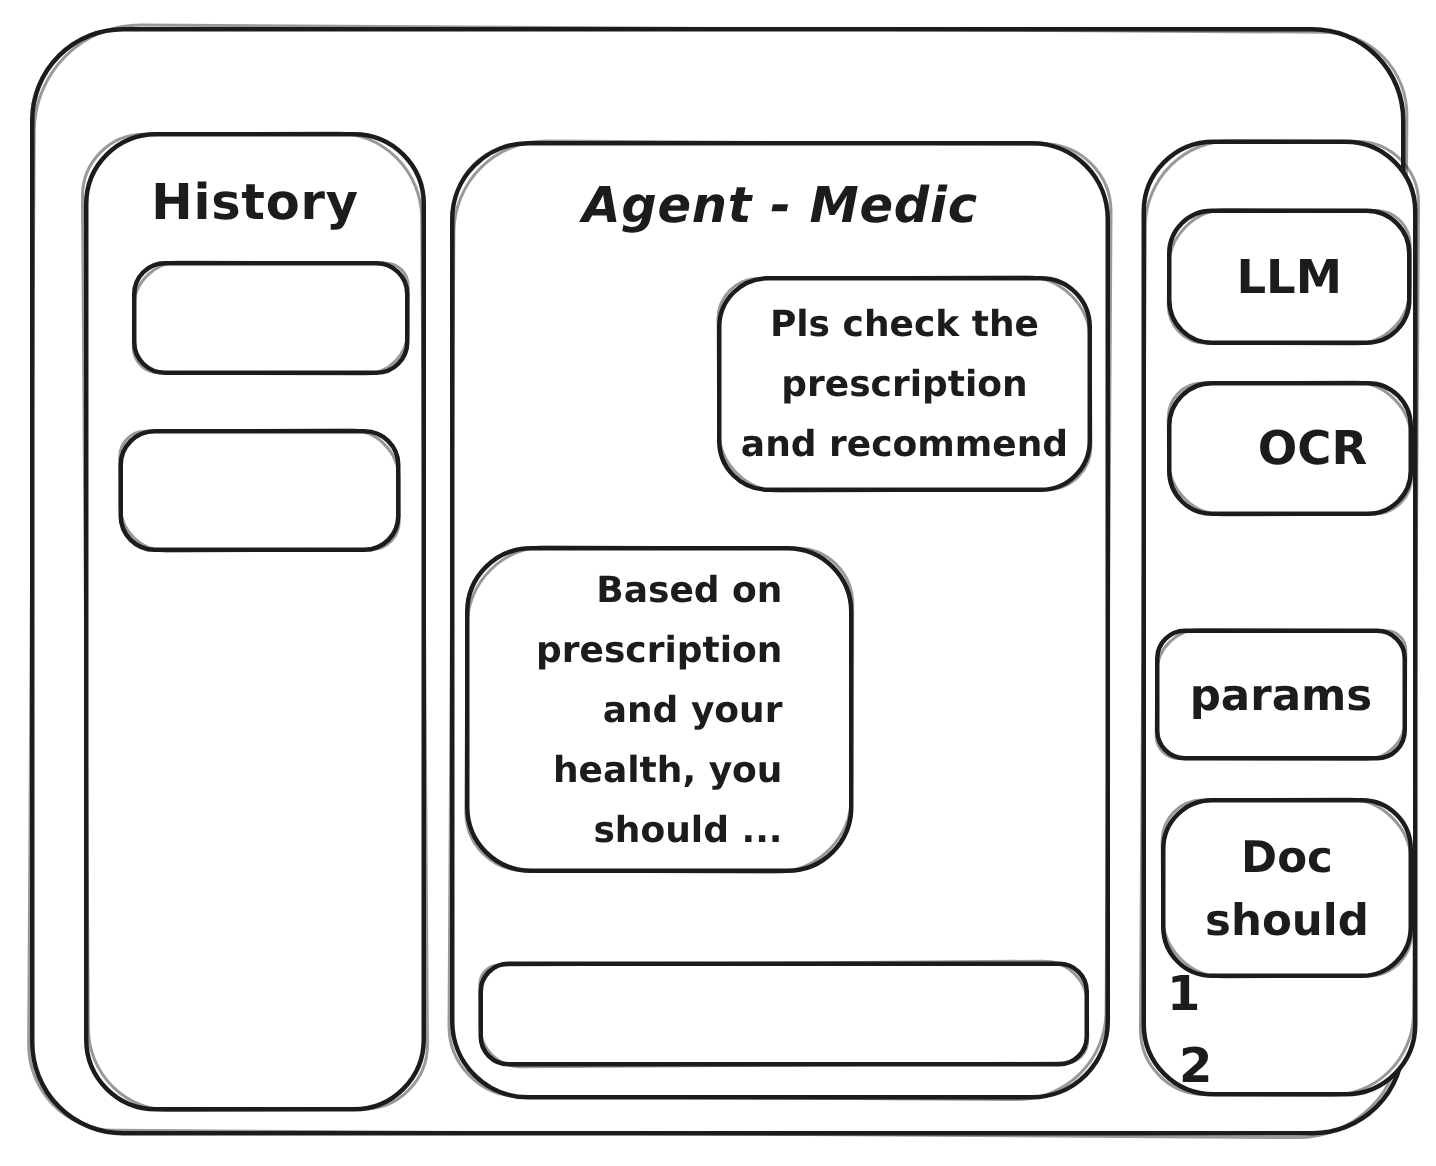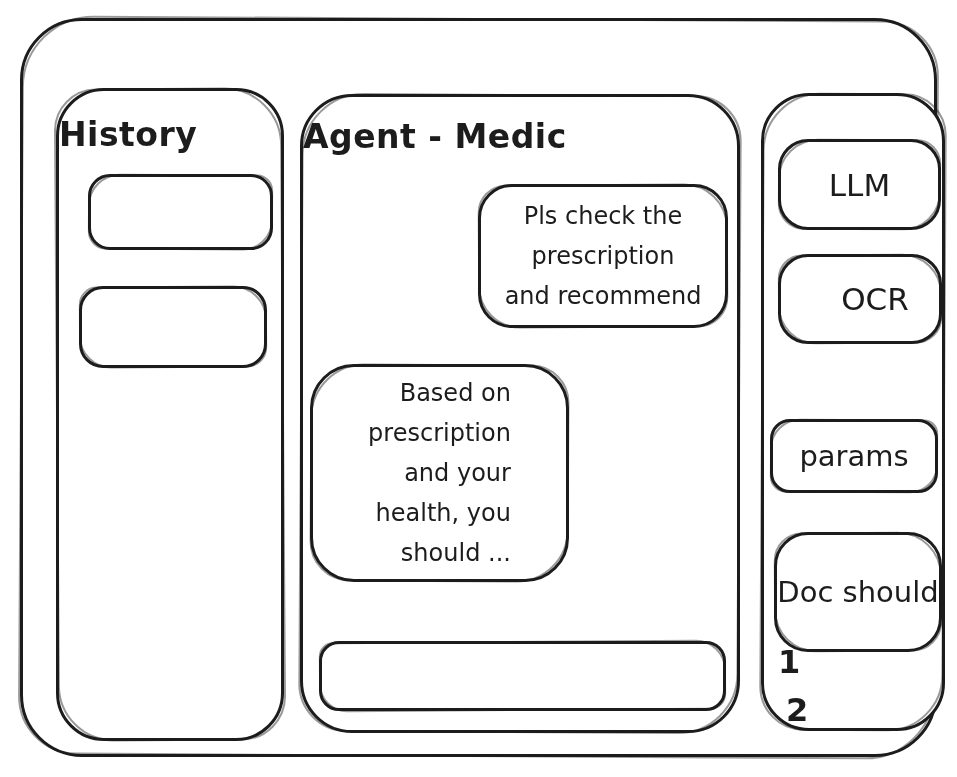--- a/index.html
+++ b/index.html
@@ -34,43 +34,43 @@
   .sk.alt::before {
     border-radius: calc(var(--r, 30px) - 6px) calc(var(--r, 30px) + 10px) calc(var(--r, 30px) - 4px) calc(var(--r, 30px) + 8px);
     transform: rotate(-.4deg);
   }
 
   .frame  { left: 20px; top: 18px; width: 917px; height: 739px; --r: 62px; }
 
   .panel-title {
     position: absolute;
     left: 0; right: 0;
-    text-align: left;
+    text-align: center;
     font-size: 33px;
     font-weight: bold;
     letter-spacing: .5px;
     white-space: nowrap;
   }
 
   
   .history-panel { left: 33px; top: 67px; width: 228px; height: 653px; --r: 48px; }
   .history-panel .panel-title { top: 24px; }
   .hist-item-1 { left: 29px; top: 83px;  width: 185px; height: 76px; --r: 22px; }
   .hist-item-2 { left: 20px; top: 195px; width: 188px; height: 82px; --r: 24px; }
 
   
   .chat-panel { left: 277px; top: 73px; width: 440px; height: 639px; --r: 52px; }
-  .chat-panel .panel-title { top: 20px; }
+  .chat-panel .panel-title { top: 20px; font-style: italic; }
   .bubble {
     display: flex;
     align-items: center;
     justify-content: center;
     text-align: center;
     font-size: 24px;
-    font-weight: normal;
+    font-weight: bold;
     line-height: 40px;
     white-space: pre-line;
     padding: 21px 10px;
   }
   .bubble-user  { left: 175px; top: 87px;  width: 250px; height: 144px; --r: 34px; }
   .bubble-agent { left: 7px;   top: 267px; width: 259px; height: 218px; text-align: right; --r: 44px; }
   .input-wrap { left: 16px; top: 544px; width: 407px; height: 70px; --r: 20px; }
   .input-wrap input {
     position: absolute;
     inset: 6px 14px;
@@ -83,29 +83,29 @@
   }
 
   
   .tools-panel { left: 738px; top: 72px; width: 184px; height: 638px; --r: 48px; }
   .tool-btn {
     display: flex;
     align-items: center;
     justify-content: center;
     text-align: center;
     font-family: "DejaVu Sans", "Liberation Sans", sans-serif;
-    font-weight: normal;
+    font-weight: bold;
     color: #1c1c1c;
     cursor: pointer;
     padding: 0;
     line-height: 42px;
   }
   .btn-llm    { left: 14px; top: 43px;  width: 163px; height: 91px;  --r: 30px; font-size: 31px; }
   .btn-ocr    { left: 14px; top: 158px; width: 164px; height: 90px;  --r: 30px; font-size: 31px; padding-left: 30px; }
-  .btn-params { left: 6px;  top: 323px; width: 168px; height: 74px;  --r: 20px; font-size: 29px; }
+  .btn-params { left: 6px;  top: 323px; width: 168px; height: 88px;  --r: 20px; font-size: 29px; }
   .btn-doc    { left: 10px; top: 436px; width: 168px; height: 120px; --r: 34px; font-size: 29px; }
 
   .doc-num {
     position: absolute;
     font-size: 32px;
     font-weight: bold;
     line-height: 40px;
     cursor: pointer;
   }
   .doc-num-1 { left: 14px; top: 546px; }

